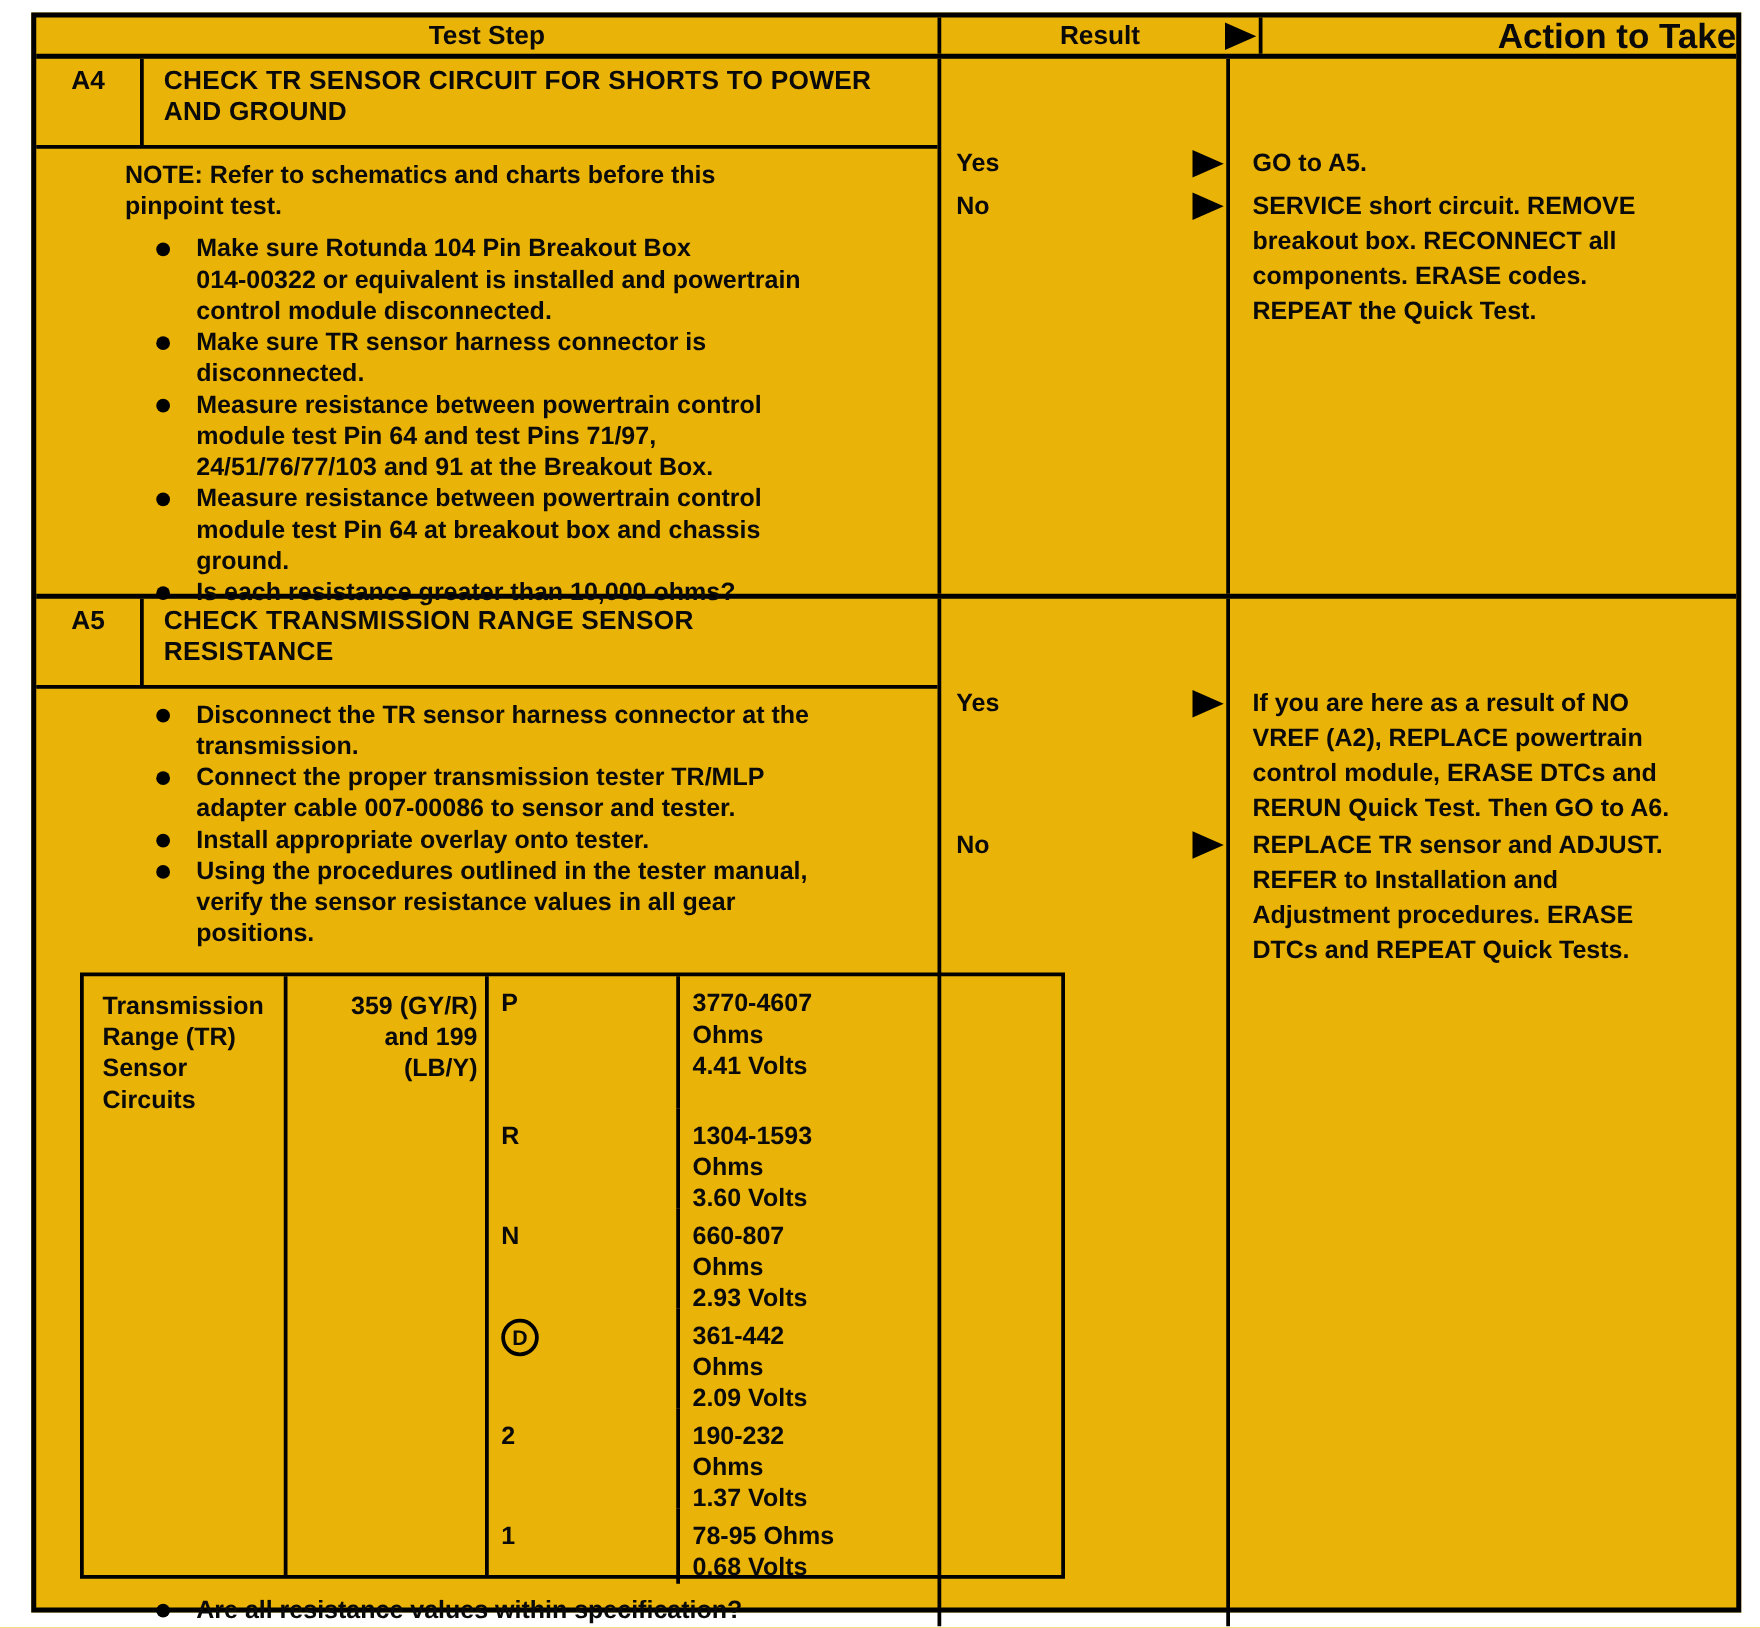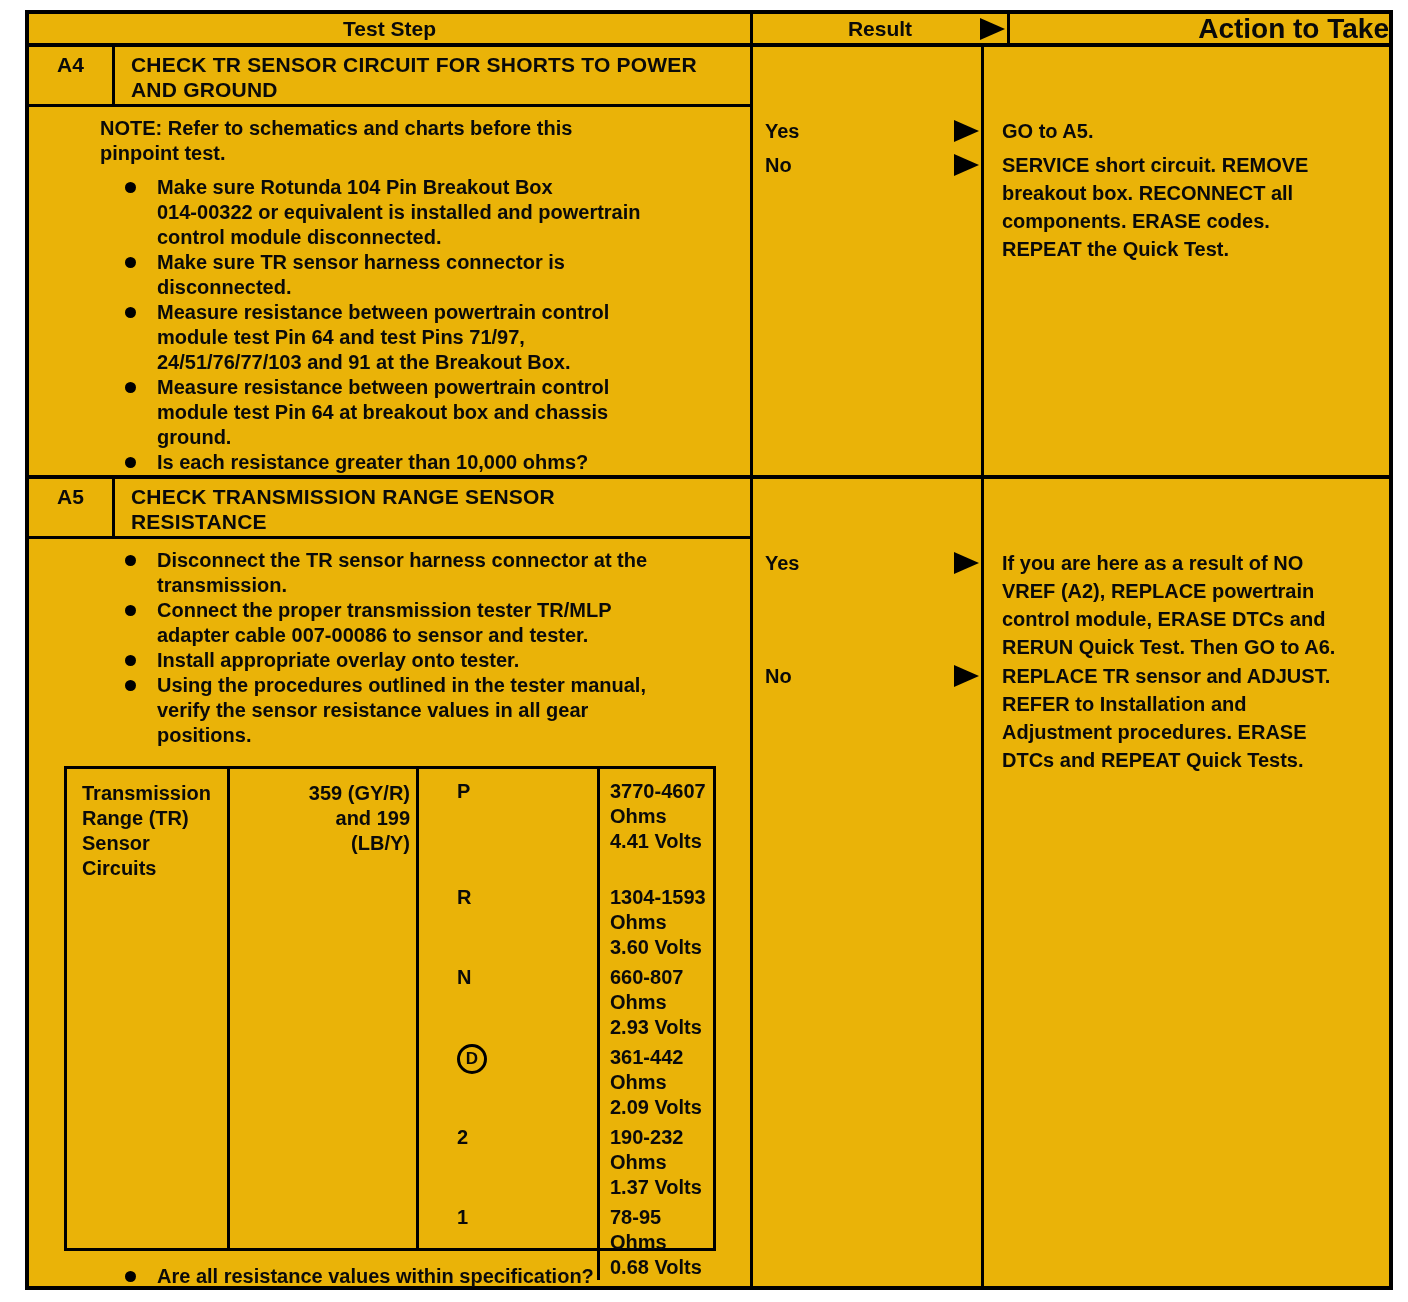--- a/index.html
+++ b/index.html
@@ -34,21 +34,21 @@
   }
   .hdr-result .arrow { position:absolute; right: 2px; top: 4px; }
   
   .section { display: flex; flex: none; }
   .section-a4 { height: 432px; border-bottom: 4px solid #000; }
   .section-a5 { flex: 1; }
   .cell-test  { width: 724px; border-right: 3px solid #000; display:flex; flex-direction:column; }
   .cell-result{ width: 231px; border-right: 3px solid #000; position: relative; }
   .cell-action{ flex: 1; position: relative; }
   
-  .title-row { display:flex; border-bottom: 3px solid #000; height: 60px; flex:none; }
+  .title-row { display:flex; border-bottom: 3px solid #000; height: 72px; flex:none; }
   .id-cell { width: 86px; border-right: 3px solid #000; text-align:center; padding-top: 6px; font-size: 21px; flex:none; }
   .title-cell { flex:1; padding: 5px 10px 0 16px; font-size: 21px; line-height: 25px; white-space: pre-line; letter-spacing: 0.2px; }
   
   .step-body { flex:1; padding-top: 9px; font-size: 20px; line-height: 25px; }
   .note { padding-left: 71px; white-space: pre-line; margin-bottom: 9px; }
   .bullets { padding-left: 96px; }
   .bullet-row { display: flex; }
   .dot { width: 11px; height: 11px; border-radius: 50%; background: #000; margin: 7px 21px 0 0; flex: none; }
   .bullet-text { white-space: pre-line; }
   
@@ -56,24 +56,24 @@
   .result-row .arrow { margin-left: auto; margin-top: 1px; }
   .r1-a4 { top: 72px; }  .r2-a4 { top: 106px; }
   .r1-a5 { top: 72px; }  .r2-a5 { top: 185px; }
   
   .action-par { position: absolute; left: 18px; right: 8px; font-size: 20px; line-height: 28px; white-space: pre-line; }
   .p1-a4 { top: 70px; }  .p2-a4 { top: 104px; }
   .p1-a5 { top: 70px; }  .p2-a5 { top: 183px; }
   
   .spec-table {
     margin: 18px 0 0 35px;
-    width: 652px; height: 485px;
+    width: 788px; height: 485px;
     border: 3px solid #000;
     display: flex; flex: none;
-    font-size: 20px; line-height: 25px; gap: 28px;
+    font-size: 20px; line-height: 25px;
   }
   .sc-circuit { width: 163px; border-right: 3px solid #000; padding: 12px 6px 0 15px; white-space: pre-line; flex:none; }
   .sc-wires   { width: 161px; border-right: 3px solid #000; padding: 12px 6px 0 15px; white-space: pre-line; flex:none;text-align:right; }
   .sc-gearsvals { flex: 1; display: flex; flex-direction: column; }
   .spec-row { display: flex; flex: none; }
   .spec-row.last { flex: 1; }
   .gear-cell { width: 153px; border-right: 3px solid #000; padding: 10px 0 0 10px; flex: none; }
   .val-cell  { flex: 1; padding: 10px 0 0 10px; white-space: pre-line; }
   .h-p { height: 106px; } .h-std { height: 80px; }
   .gear-circled {

